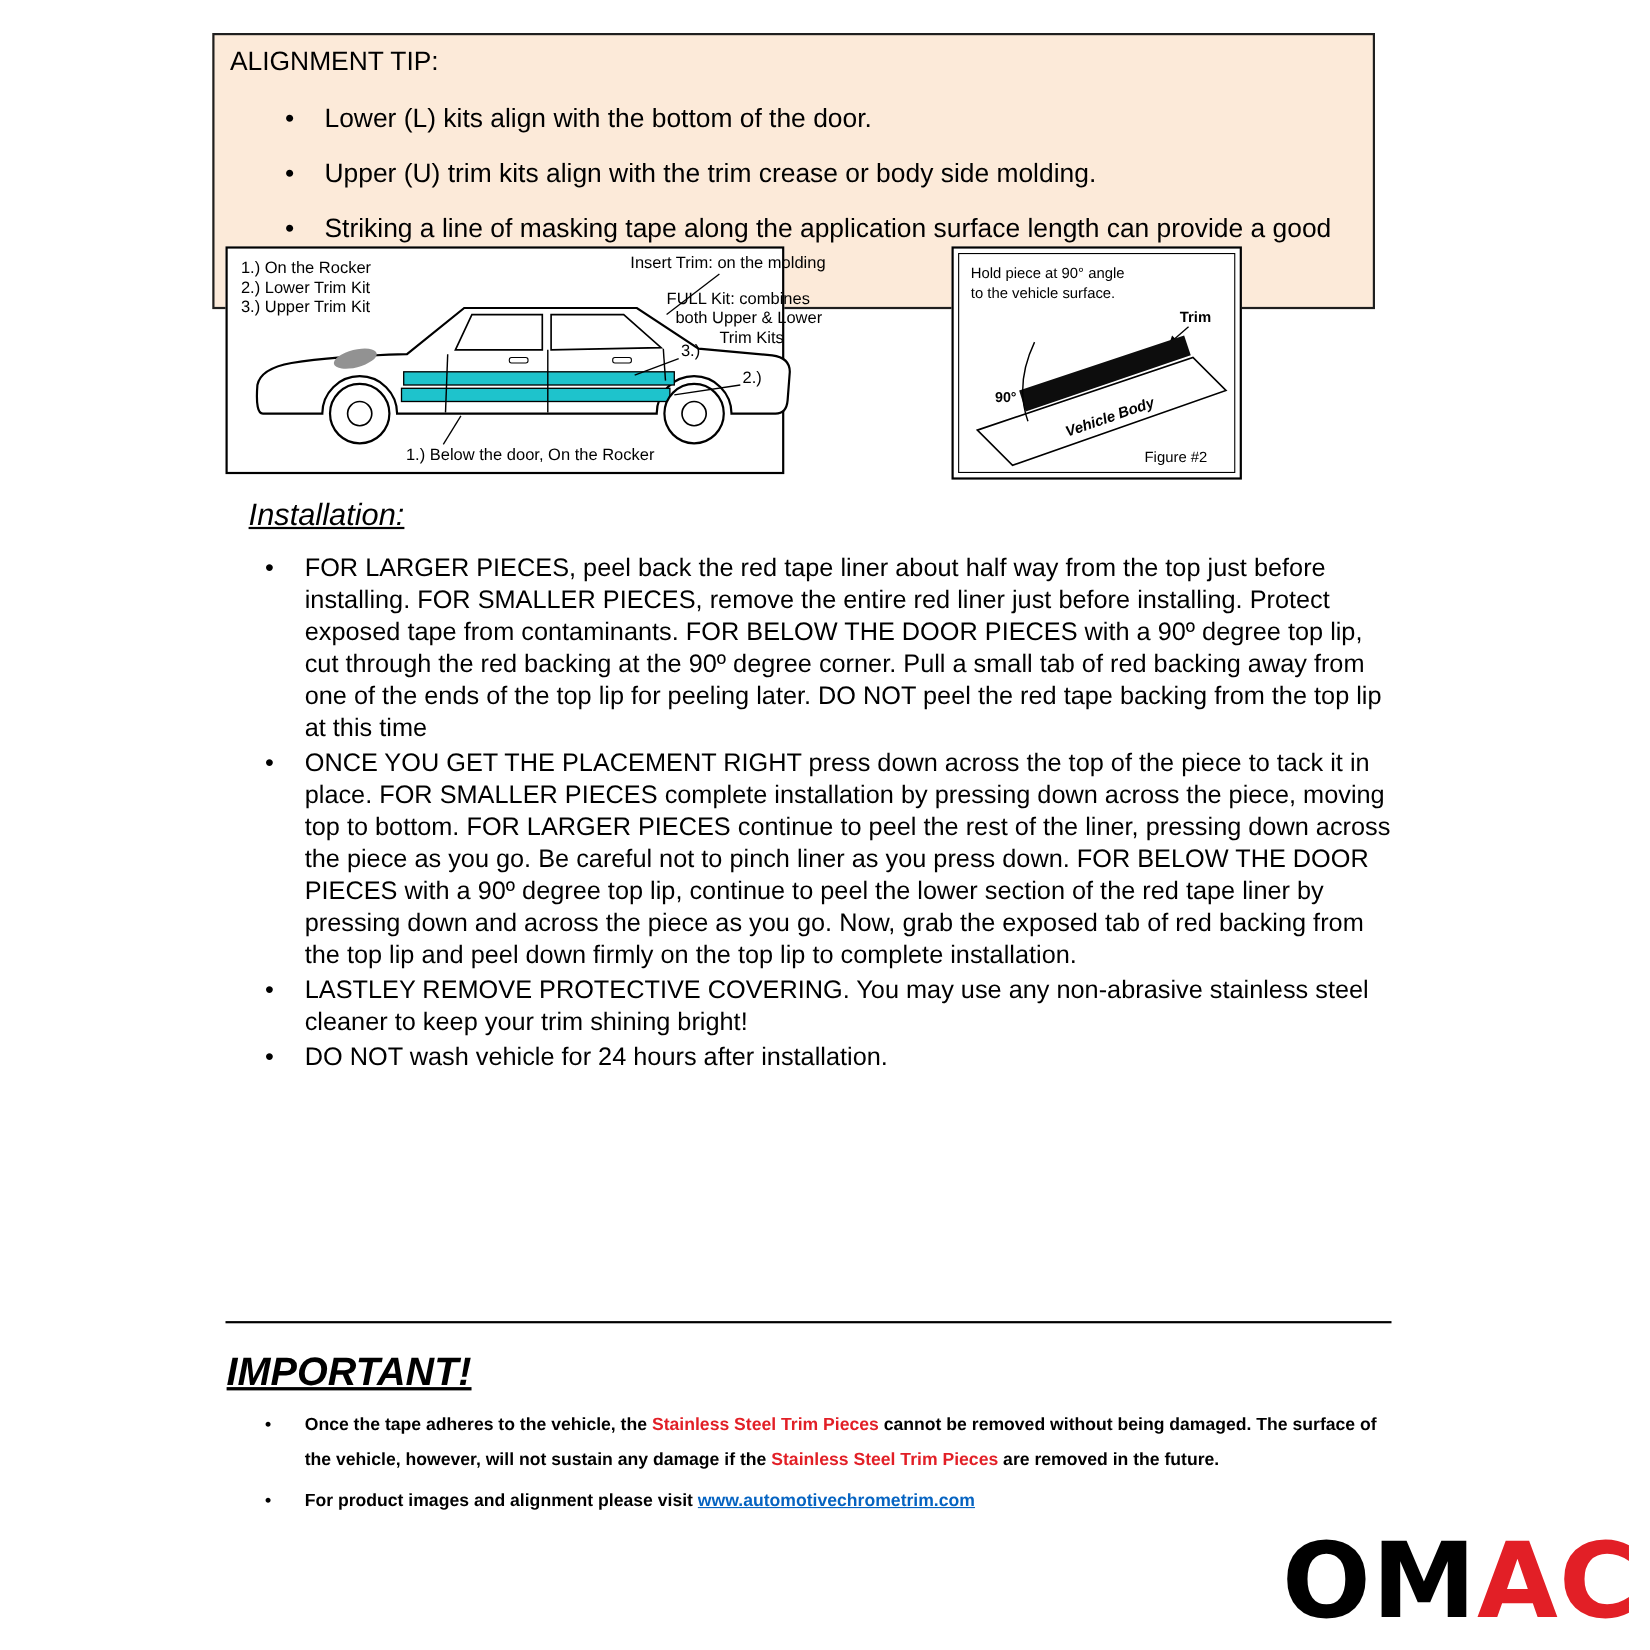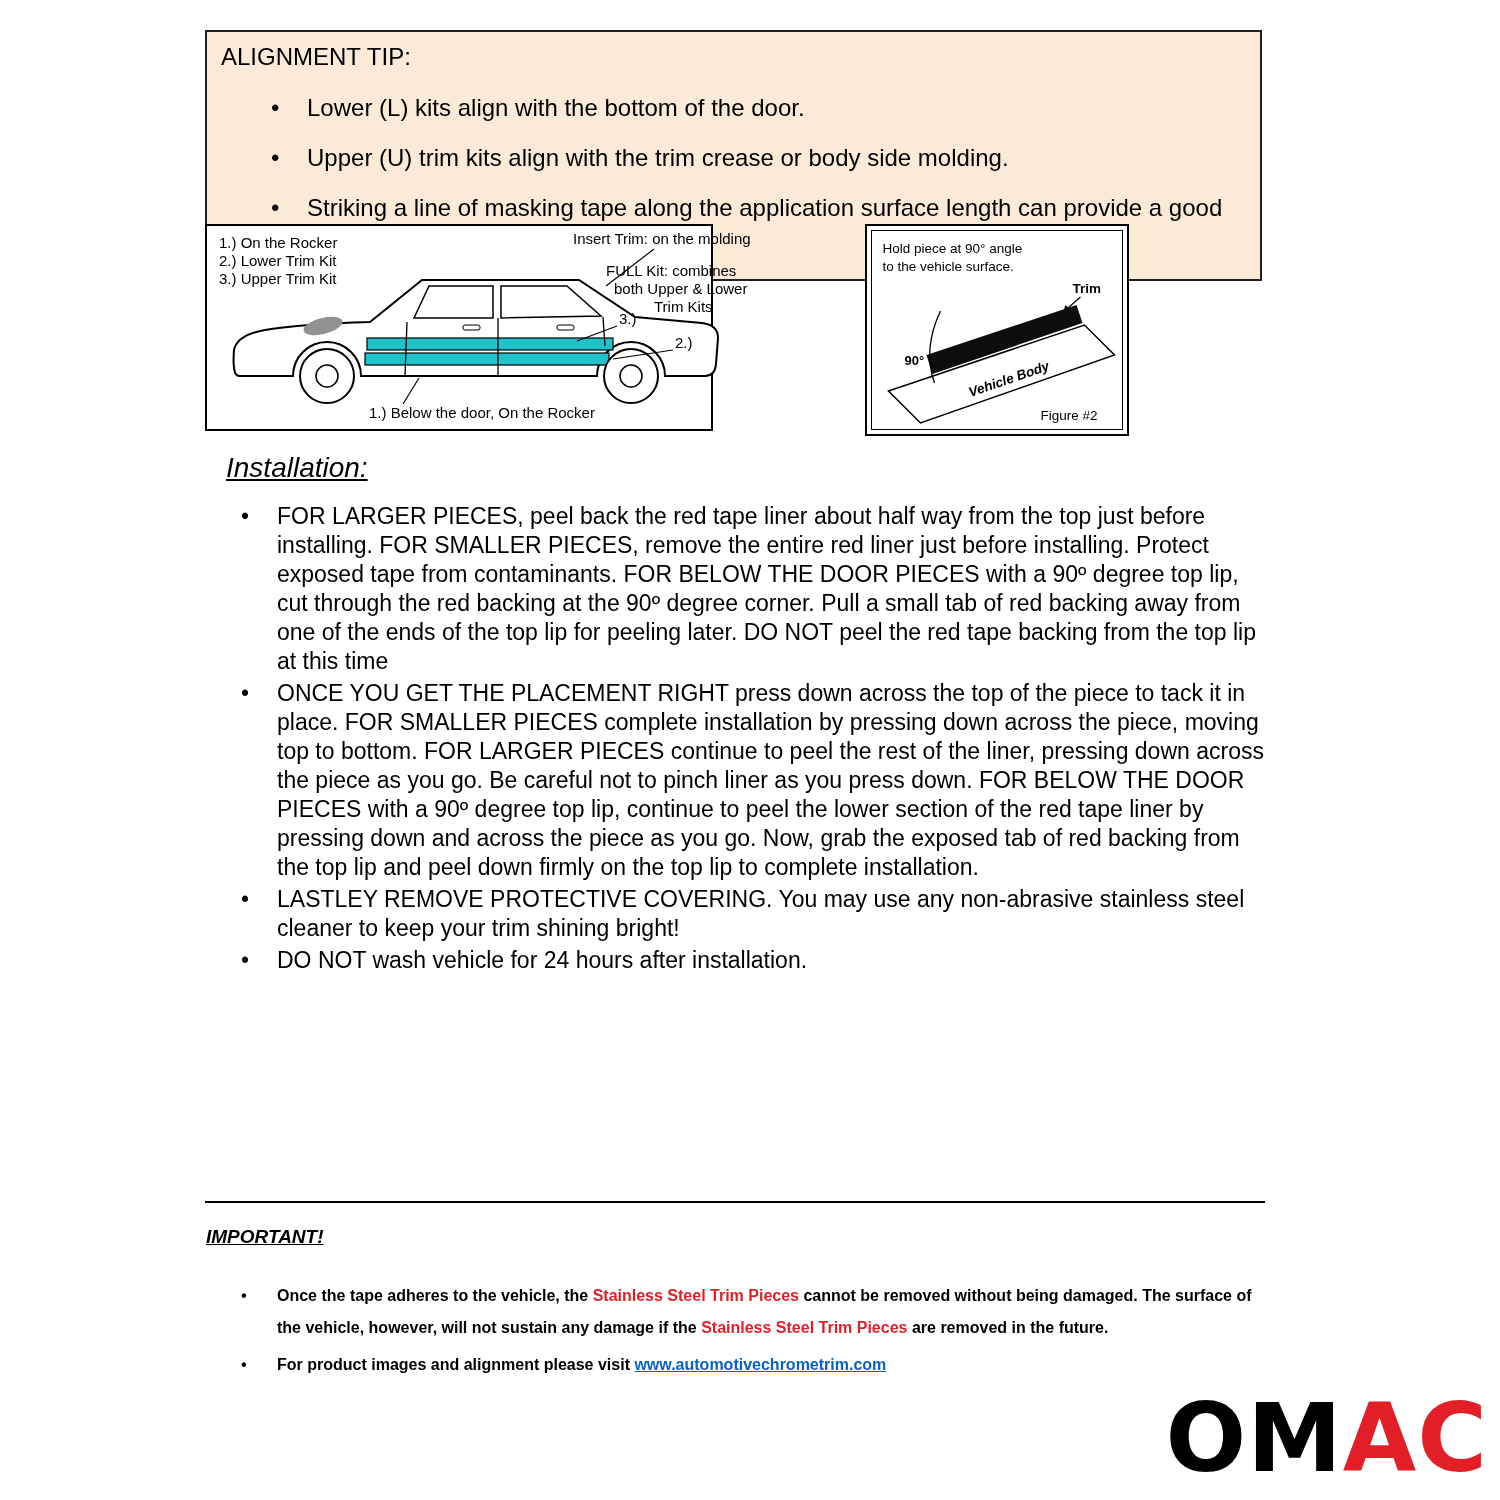--- a/index.html
+++ b/index.html
@@ -1,21 +1,21 @@
 <!DOCTYPE html>
 <html><head>
 <meta charset="utf-8">
 <style>
   * { margin:0; padding:0; box-sizing:border-box; }
   html,body { background:#ffffff; }
   body { width:1500px; height:1500px; font-family:"Liberation Sans", sans-serif; color:#000; }
   .page { position:relative; width:1500px; height:1500px; overflow:hidden; background:#fff; }
 
   
-  .tip-box { position:absolute; left:205px; top:30px; width:1057px; background:#fcead9; border:2px solid #1f1f1f; padding:10px 18px 6px 14px; }
+  .tip-box { position:absolute; left:193px; top:30px; width:1057px; background:#fcead9; border:2px solid #1f1f1f; padding:10px 18px 6px 14px; }
   .tip-title { font-size:24px; line-height:30px; }
   .tip-list { list-style:none; margin-top:20px; }
   .tip-list li { position:relative; padding-left:86px; font-size:24px; line-height:31px; margin-bottom:19px; }
   .tip-list li::before { content:"•"; position:absolute; left:50px; top:0; }
 
   
   .diagrams { position:absolute; left:205px; top:224px; display:flex; align-items:flex-start; }
   .car-box { width:508px; height:207px; border:2px solid #000; background:#fff; }
   .fig2-outer { margin-left:152px; width:264px; height:212px; border:2px solid #000; padding:4px; background:#fff;text-align:right; }
   .fig2-inner { width:100%; height:100%; border:1.5px solid #000; }
@@ -28,21 +28,21 @@
 
   
   .install-title { position:absolute; left:206px; top:452px; font-size:28px; font-style:italic; font-weight:400; text-decoration:underline;margin-left:20px; }
   .install-list { position:absolute; left:206px; top:502px; width:1062px; list-style:none; }
   .install-list li { position:relative; padding-left:71px; font-size:23px; line-height:29px; margin-bottom:3px; }
   .install-list li::before { content:"•"; position:absolute; left:35px; top:0; }
 
   .divider { position:absolute; left:205px; top:1201px; width:1060px; border:none; border-top:2px solid #000; }
 
   
-  .important-title { position:absolute; left:206px; top:1226px; font-size:19px; font-style:italic; font-weight:bold; text-decoration:underline;text-align:center; }
+  .important-title { position:absolute; left:206px; top:1226px; font-size:36px; font-style:italic; font-weight:bold; text-decoration:underline;text-align:center; }
   .important-list { position:absolute; left:206px; top:1280px; width:1052px; list-style:none; font-weight:bold; }
   .important-list li { position:relative; padding-left:71px; font-size:16px; line-height:32px; margin-bottom:5px; }
   .important-list li::before { content:"•"; position:absolute; left:35px; top:0; }
   .red-text { color:#e21f26; }
   .link { color:#0563c1; text-decoration:underline; cursor:pointer; font-weight:bold;text-align:center; }
 
   
   .logo { position:absolute; right:12px; bottom:14px; font-size:95px; font-weight:bold; font-family:"DejaVu Sans", sans-serif; letter-spacing:1px; line-height:1; }
   .logo .black { color:#000; }
   .logo .red { color:#e21f26; }

